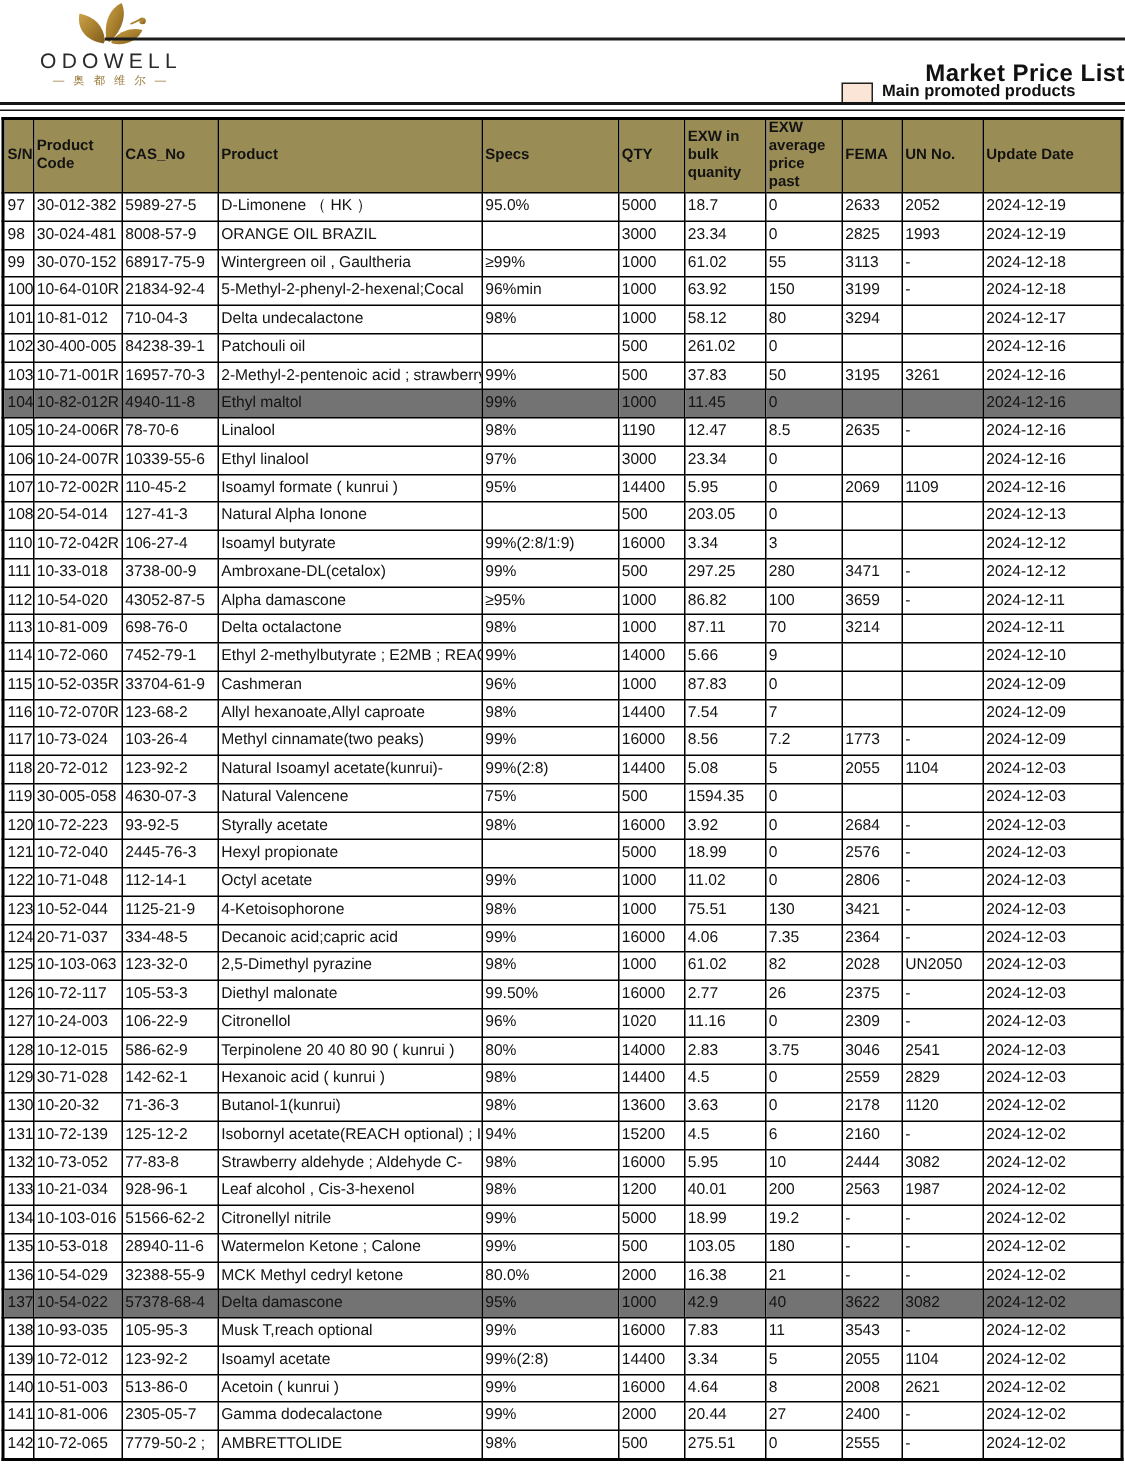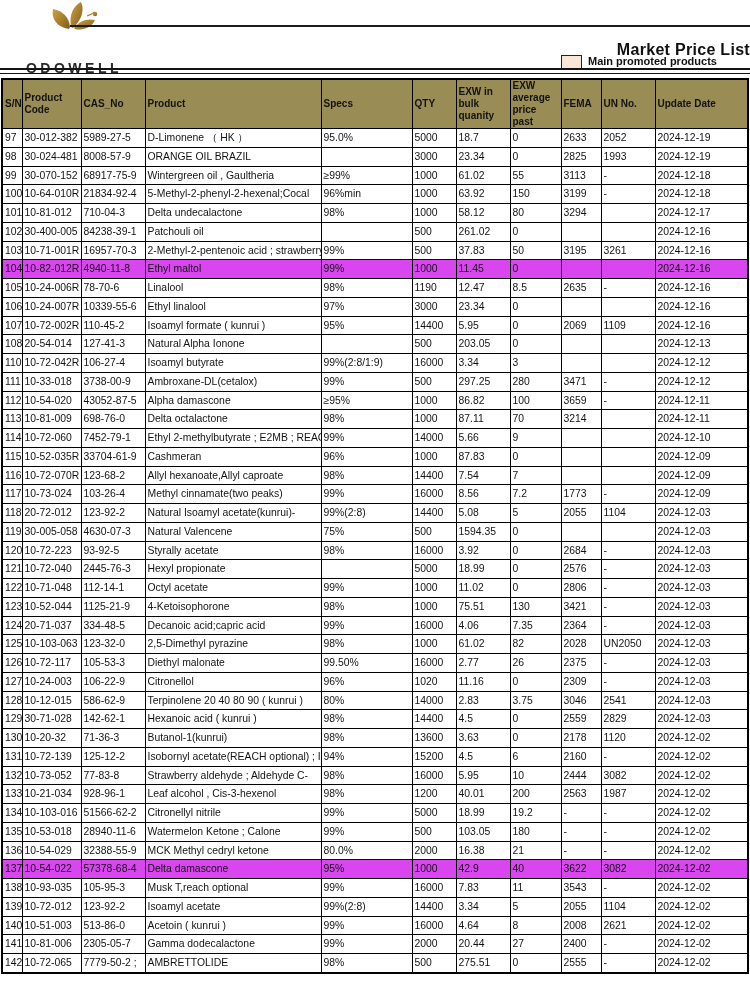--- a/index.html
+++ b/index.html
@@ -2,21 +2,21 @@
 <html><head>
 <meta charset="utf-8">
 <style>
   * { margin:0; padding:0; box-sizing:border-box; }
   body { background:#ffffff; font-family:"Liberation Sans", sans-serif; }
   .page { position:relative; width:750px; height:981px; background:#fff; overflow:hidden; }
 
   
   .logo-block { position:absolute; left:8px; top:1px; width:132px; text-align:center; }
   .logo-icon { display:block; margin:0 auto; }
-  .brand { font-size:14px; font-weight:bold; letter-spacing:3.5px; color:#2a2a2a; line-height:1.05;margin-top:28px; }
+  .brand { font-size:14px; font-weight:normal; letter-spacing:3.5px; color:#2a2a2a; line-height:1.05; }
   .brand-cn { font-size:7.5px; color:#9a7b3c; letter-spacing:2px; margin-top:1px; }
 
   .top-rule { position:absolute; left:70px; right:0; top:25px; height:2px; background:#1c1c1c; }
 
   .page-title { position:absolute; top:41px; left:0; right:0; text-align:right;
                 font-size:16px; font-weight:bold; color:#111; letter-spacing:.3px; }
 
   .legend { position:absolute; top:55px; left:561px; display:flex; gap:6px; }
   .legend-swatch { width:21px; height:14px; background:#fbe5d6; border:1.5px solid #222; }
   .legend-label { font-size:11px; font-weight:bold; color:#111; white-space:nowrap; }
@@ -30,21 +30,21 @@
   col.c0{width:20px} col.c1{width:59px} col.c2{width:64px} col.c3{width:176px}
   col.c4{width:91px} col.c5{width:44px} col.c6{width:54px} col.c7{width:51px}
   col.c8{width:40px} col.c9{width:54px} col.c10{width:93px}
 
   th, td { border:1px solid #000; padding:0 2px; text-align:left; color:#131313;
            overflow:hidden; }
   thead th { background:#9a8c55; height:47px; font-size:10px; font-weight:bold;
              vertical-align:middle; line-height:1.2; white-space:normal; }
   tbody td { height:17.75px; font-size:10.4px; white-space:nowrap; vertical-align:middle;
              line-height:17.75px; }
-  tr.hl td { background:#d946ef; }
+  tr.hl td { background:#737373; }
 </style>
 </head>
 <body>
 
 <div class="page">
 
   <div class="logo-block">
     <svg class="logo-icon" width="62" height="32" viewBox="0 0 62 32">
       <defs>
         <linearGradient id="g1" x1="0" y1="0" x2="1" y2="1">

